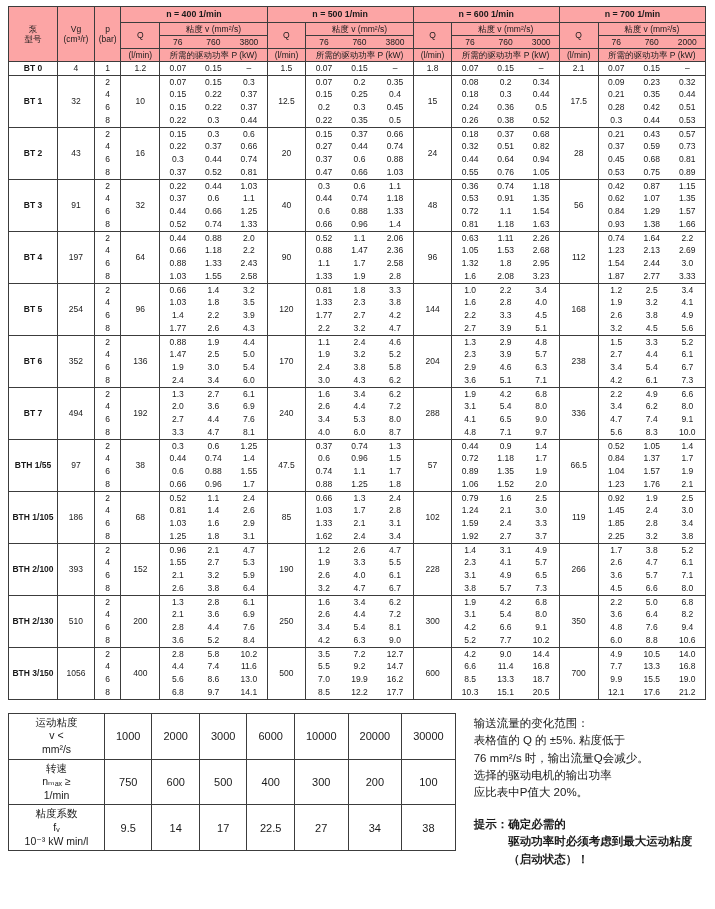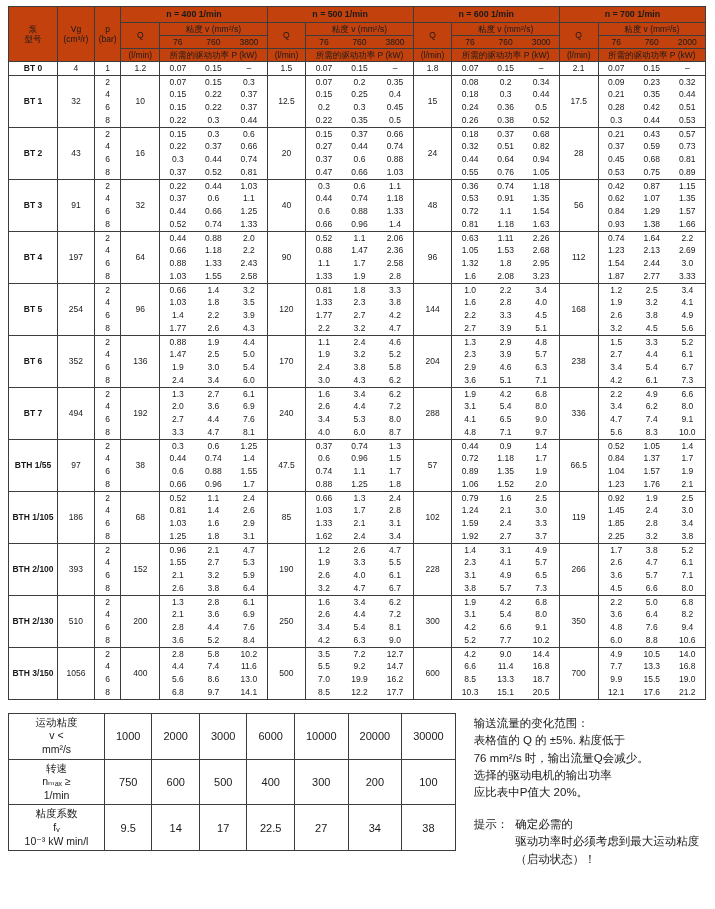--- a/index.html
+++ b/index.html
@@ -11,41 +11,41 @@
   }
   .page{padding:6px 8px 0 8px;}
   .title{font-size:15px;font-weight:bold;margin:2px 0 7px 2px;letter-spacing:.5px;}
 
   table.main{
     border-collapse:collapse;table-layout:fixed;width:698px;
     border:1.5px solid #3c3c3c;font-size:8.5px;
   }
   table.main th{
     border-top:1px solid #3c3c3c;border-bottom:1px solid #3c3c3c;
-    background:#c2410c;font-weight:normal;padding:1px 0;line-height:1.2;
+    background:#fca5a5;font-weight:normal;padding:1px 0;line-height:1.2;
     text-align:center;vertical-align:middle;
   }
   table.main th.gtitle{font-weight:bold;font-size:8.8px;padding:2px 0;}
   table.main td{
     padding:0;height:13px;line-height:12.5px;text-align:center;
     vertical-align:middle;white-space:nowrap;overflow:hidden;
   }
   table.main .vb{border-left:1px solid #3c3c3c;border-right:1px solid #3c3c3c;}
   table.main tr.block-start td{border-top:1px solid #3c3c3c;}
   table.main td.model{font-weight:bold;}
 
   .bottom{display:flex;gap:18px;margin-top:13px;align-items:flex-start;}
   table.info{border-collapse:collapse;border:1.5px solid #3c3c3c;font-size:11px;}
   table.info td{border:1px solid #3c3c3c;text-align:center;vertical-align:middle;height:45px;padding:2px 11px;}
   table.info td.ilabel{width:96px;font-size:10.5px;line-height:1.3;}
   table.info td.ival{width:22px;font-size:11px;}
 
   .notes{font-size:11.5px;line-height:1.52;padding-top:2px;}
   .notes .note-line{white-space:nowrap;}
-  .tip{display:flex;gap:7px;margin-top:14px;}
+  .tip{display:flex;gap:0;margin-top:14px;font-weight:bold;}
   .tip .tip-label{white-space:nowrap;}
   .tip .tip-lines div{white-space:nowrap;}
 </style>
 </head>
 <body>
 
 <div class="page">
 
   <table class="main">
     <colgroup>

